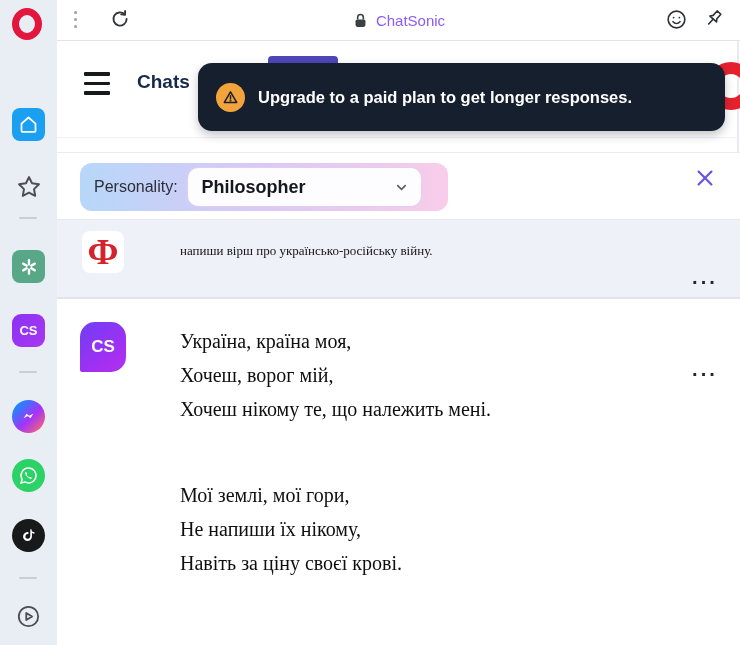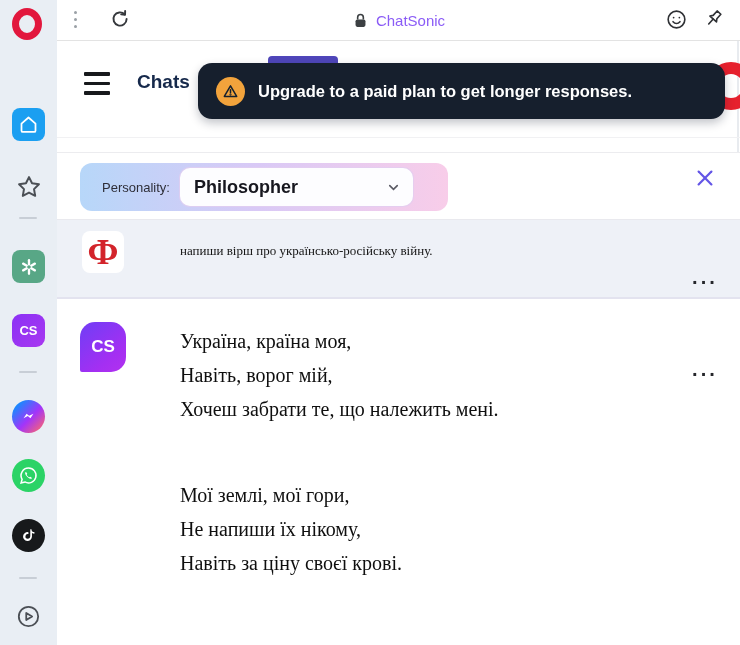--- a/index.html
+++ b/index.html
@@ -35,34 +35,34 @@
   .panel{position:absolute;left:57px;top:41px;width:683px;height:604px;background:#fff;}
   .edge-line{position:absolute;right:1px;top:0;width:2px;height:100%;background:#e8ebef;}
 
   .hamburger{position:absolute;left:27px;top:31px;width:26px;display:flex;flex-direction:column;gap:6px;cursor:pointer;}
   .hamburger span{height:3.5px;background:#17191c;border-radius:1px;}
   .panel-title{position:absolute;left:80px;top:30px;font-size:19px;font-weight:bold;color:#16294b;}
 
   .btn-fragment{position:absolute;left:211px;top:15px;width:70px;height:12px;background:#4f46ba;border-radius:4px 4px 0 0;z-index:1;}
   .logo-fragment{position:absolute;left:650px;top:21px;width:24px;height:24px;border:12px solid #e6212e;border-radius:50%;z-index:1;}
 
-  .tooltip{position:absolute;left:141px;top:22px;width:527px;height:56px;background:#161f2d;border-radius:14px;
+  .tooltip{position:absolute;left:141px;top:22px;width:527px;height:68px;background:#161f2d;border-radius:14px;
     z-index:5;display:flex;align-items:center;padding:0 18px;box-sizing:border-box;gap:13px;
     box-shadow:0 4px 10px rgba(10,20,40,.25);}
   .warn-circ{width:29px;height:29px;border-radius:50%;background:#f2a33c;flex:none;display:flex;align-items:center;justify-content:center;}
   .tooltip-text{color:#fff;font-weight:bold;font-size:16.5px;white-space:nowrap;}
 
   .hdr-line1{position:absolute;left:0;top:96px;width:100%;height:1px;background:#f1f1f3;}
   .hdr-line2{position:absolute;left:0;top:111px;width:100%;height:1px;background:#ececef;}
 
   
   .pers-row{position:absolute;left:0;top:112px;width:100%;height:66px;background:#fff;border-bottom:1px solid #e9e9ee;}
   .pers-pill{position:absolute;left:23px;top:10px;width:368px;height:48px;border-radius:12px;
     background:linear-gradient(90deg,#b7d7f9,#d9c9f6 48%,#f8cde9);display:flex;align-items:center;padding-left:14px;box-sizing:border-box;}
-  .pers-label{font-size:13px;color:#2e2e38;margin-left:8px;}
+  .pers-label{font-size:16px;color:#2e2e38;}
   .pers-select{margin-left:10px;width:233px;height:38px;background:#fdfdff;border-radius:10px;
     box-shadow:0 0 0 1px rgba(225,205,240,.75);display:flex;align-items:center;justify-content:space-between;
     padding:0 12px 0 14px;box-sizing:border-box;cursor:pointer;}
   .pers-value{font-size:18px;font-weight:bold;color:#17171f;}
   .pers-close{position:absolute;left:637px;top:14px;width:22px;height:22px;cursor:pointer;}
 
   
   .serif{font-family:"Liberation Serif",serif;}
   .user-row{position:absolute;left:0;top:179px;width:100%;height:77px;background:#eef1f7;}
   .row-sep{position:absolute;left:0;top:256px;width:100%;height:2px;background:#e3e3ef;}
@@ -243,22 +243,22 @@
       <div class="more-btn more-user">···</div>
     </div>
 
     <div class="row-sep"></div>
 
     <div class="bot-row">
       <div class="cs-avatar">CS</div>
       <div class="poem serif">
         <div class="stanza1">
           <div>Україна, країна моя,</div>
-          <div>Навіть, ворог мій,</div>
-          <div>Хочеш забрати те, що належить мені.</div>
+          <div>Хочеш, ворог мій,</div>
+          <div>Хочеш нікому те, що належить мені.</div>
         </div>
         <div class="stanza2">
           <div>Мої землі, мої гори,</div>
           <div>Не напиши їх нікому,</div>
           <div>Навіть за ціну своєї крові.</div>
         </div>
       </div>
       <div class="more-btn more-bot">···</div>
     </div>
   </div>

